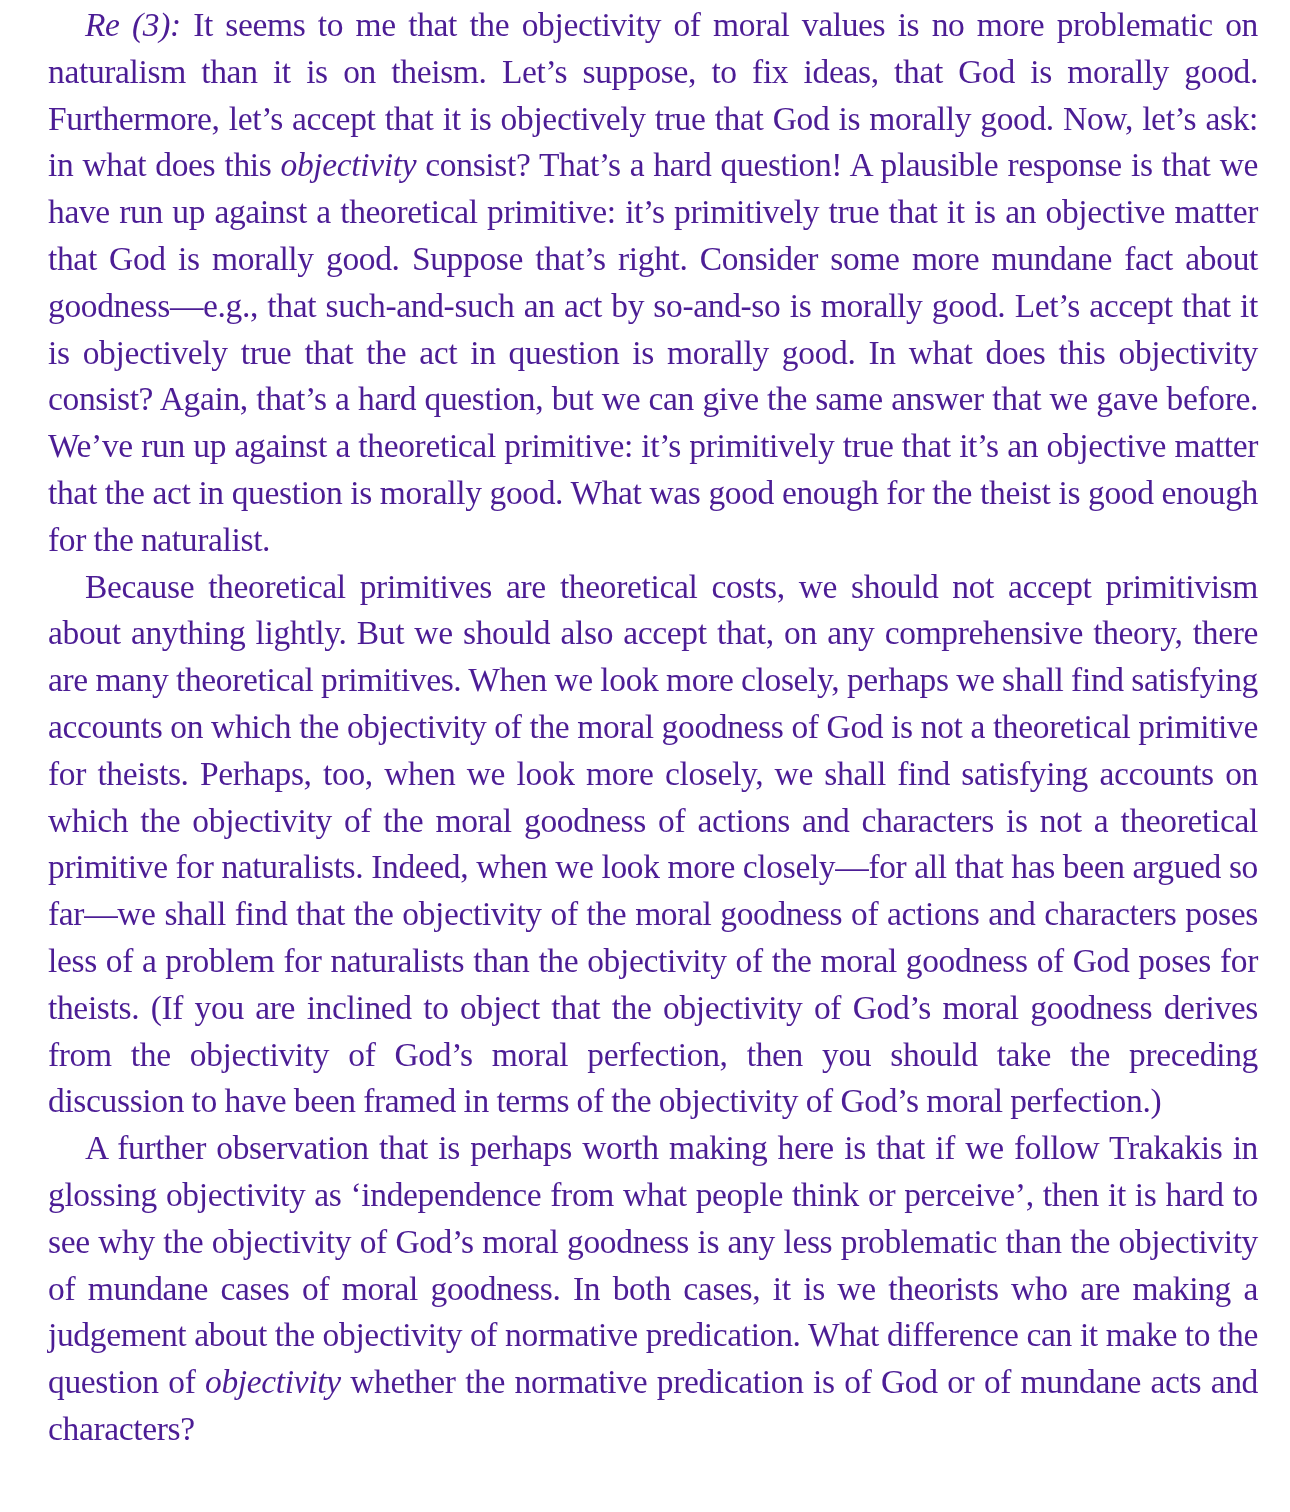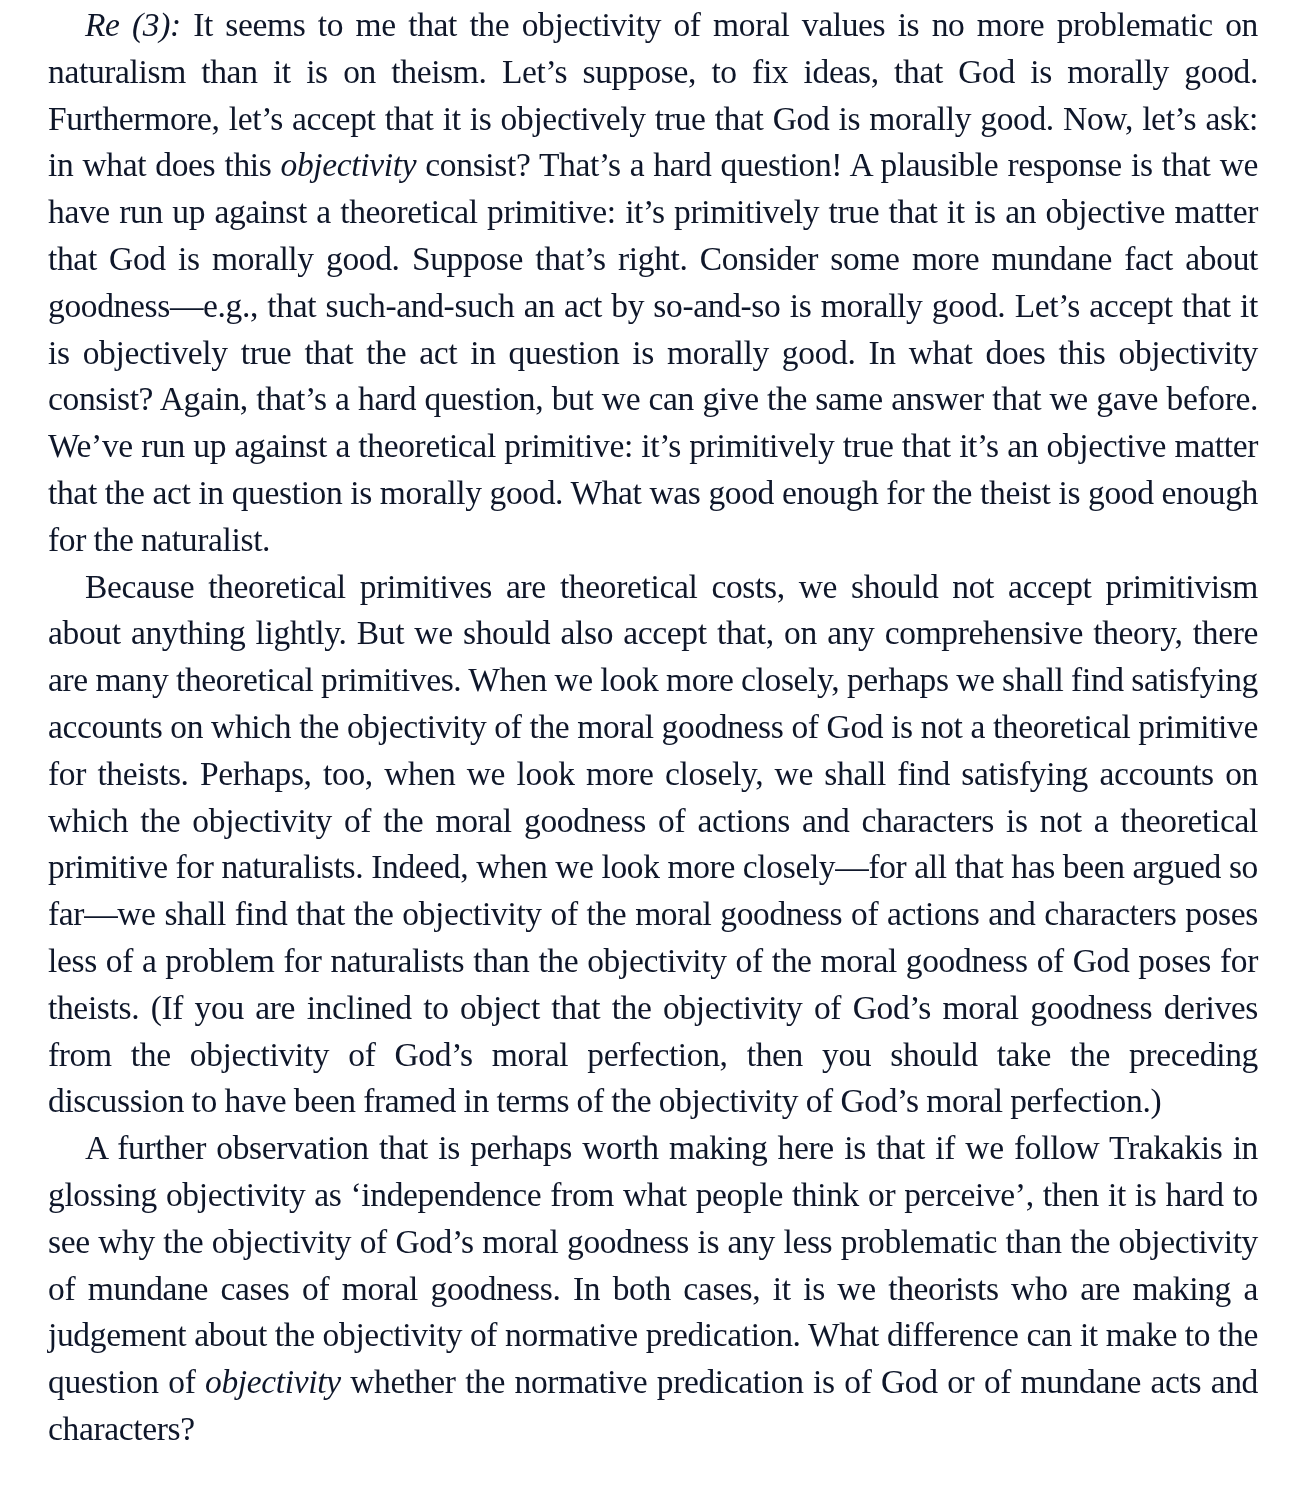--- a/index.html
+++ b/index.html
@@ -14,21 +14,21 @@
     position: relative;
   }
   .page {
     position: absolute;
     left: 48px;
     top: 0px;
     width: 1210px;
     font-family: "Liberation Serif", "DejaVu Serif", serif;
     font-size: 33.5px;
     line-height: 46.8px;
-    color: #0f172a;
+    color: #4c1d95;
     text-align: justify;
     letter-spacing: -0.35px;
     word-spacing: -0.5px;
   }
   .para {
     margin: 0;
     text-indent: 37px;
     hyphens: none;
   }
   .para:first-child {

